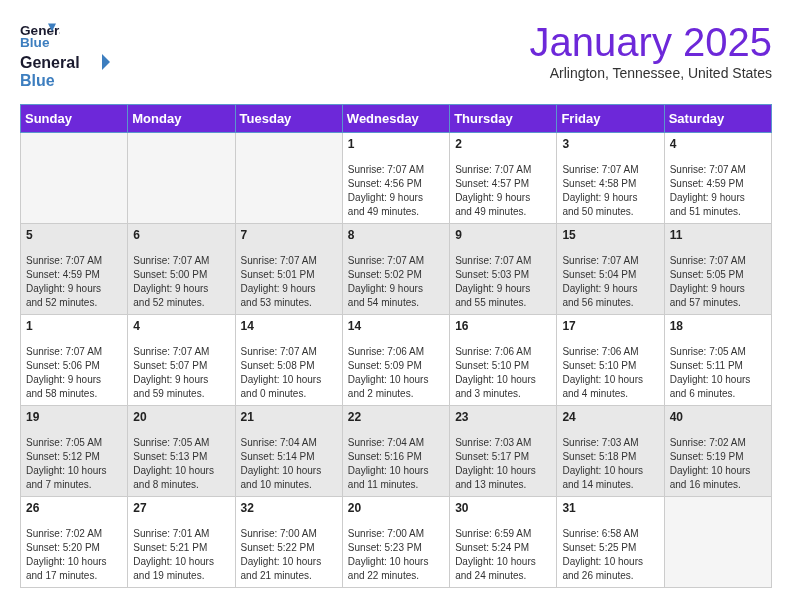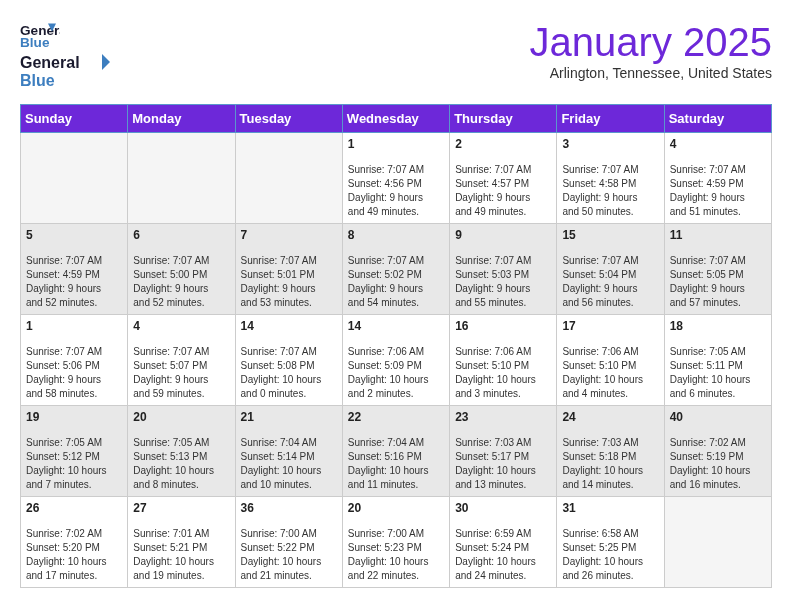--- a/index.html
+++ b/index.html
@@ -240,21 +240,21 @@
       <tr>
         <td>
           <span class="day-number">26</span>
           <div class="day-info">Sunrise: 7:02 AM<br>Sunset: 5:20 PM<br>Daylight: 10 hours<br>and 17 minutes.</div>
         </td>
         <td>
           <span class="day-number">27</span>
           <div class="day-info">Sunrise: 7:01 AM<br>Sunset: 5:21 PM<br>Daylight: 10 hours<br>and 19 minutes.</div>
         </td>
         <td>
-          <span class="day-number">36</span>
+          <span class="day-number">32</span>
           <div class="day-info">Sunrise: 7:00 AM<br>Sunset: 5:22 PM<br>Daylight: 10 hours<br>and 21 minutes.</div>
         </td>
         <td>
           <span class="day-number">20</span>
           <div class="day-info">Sunrise: 7:00 AM<br>Sunset: 5:23 PM<br>Daylight: 10 hours<br>and 22 minutes.</div>
         </td>
         <td>
           <span class="day-number">30</span>
           <div class="day-info">Sunrise: 6:59 AM<br>Sunset: 5:24 PM<br>Daylight: 10 hours<br>and 24 minutes.</div>
         </td>

